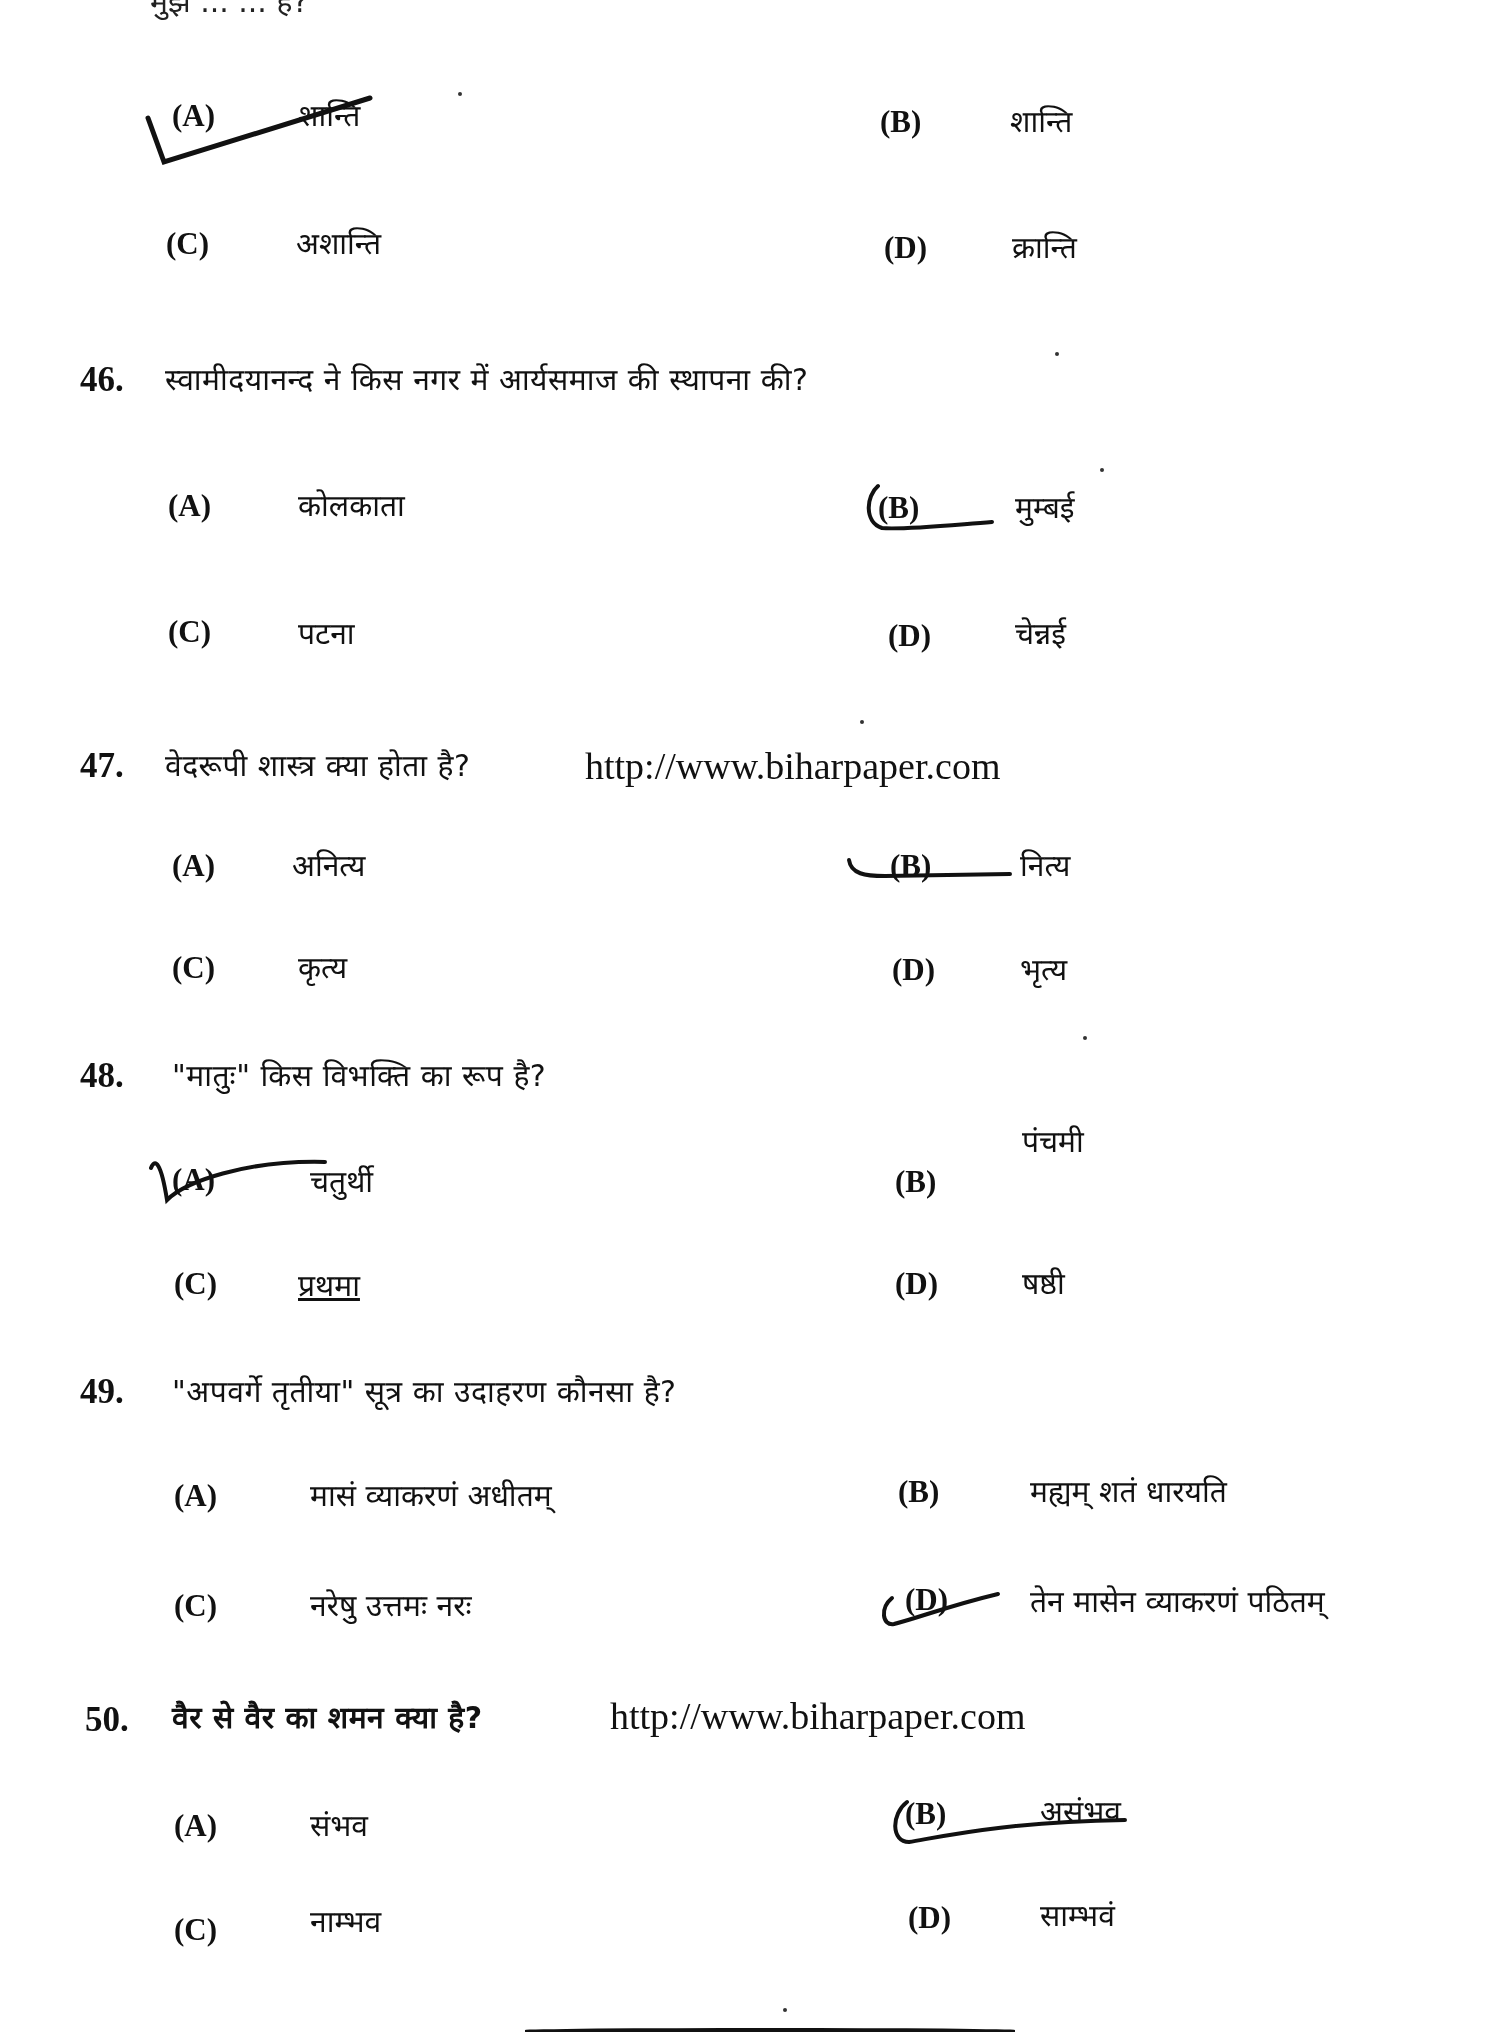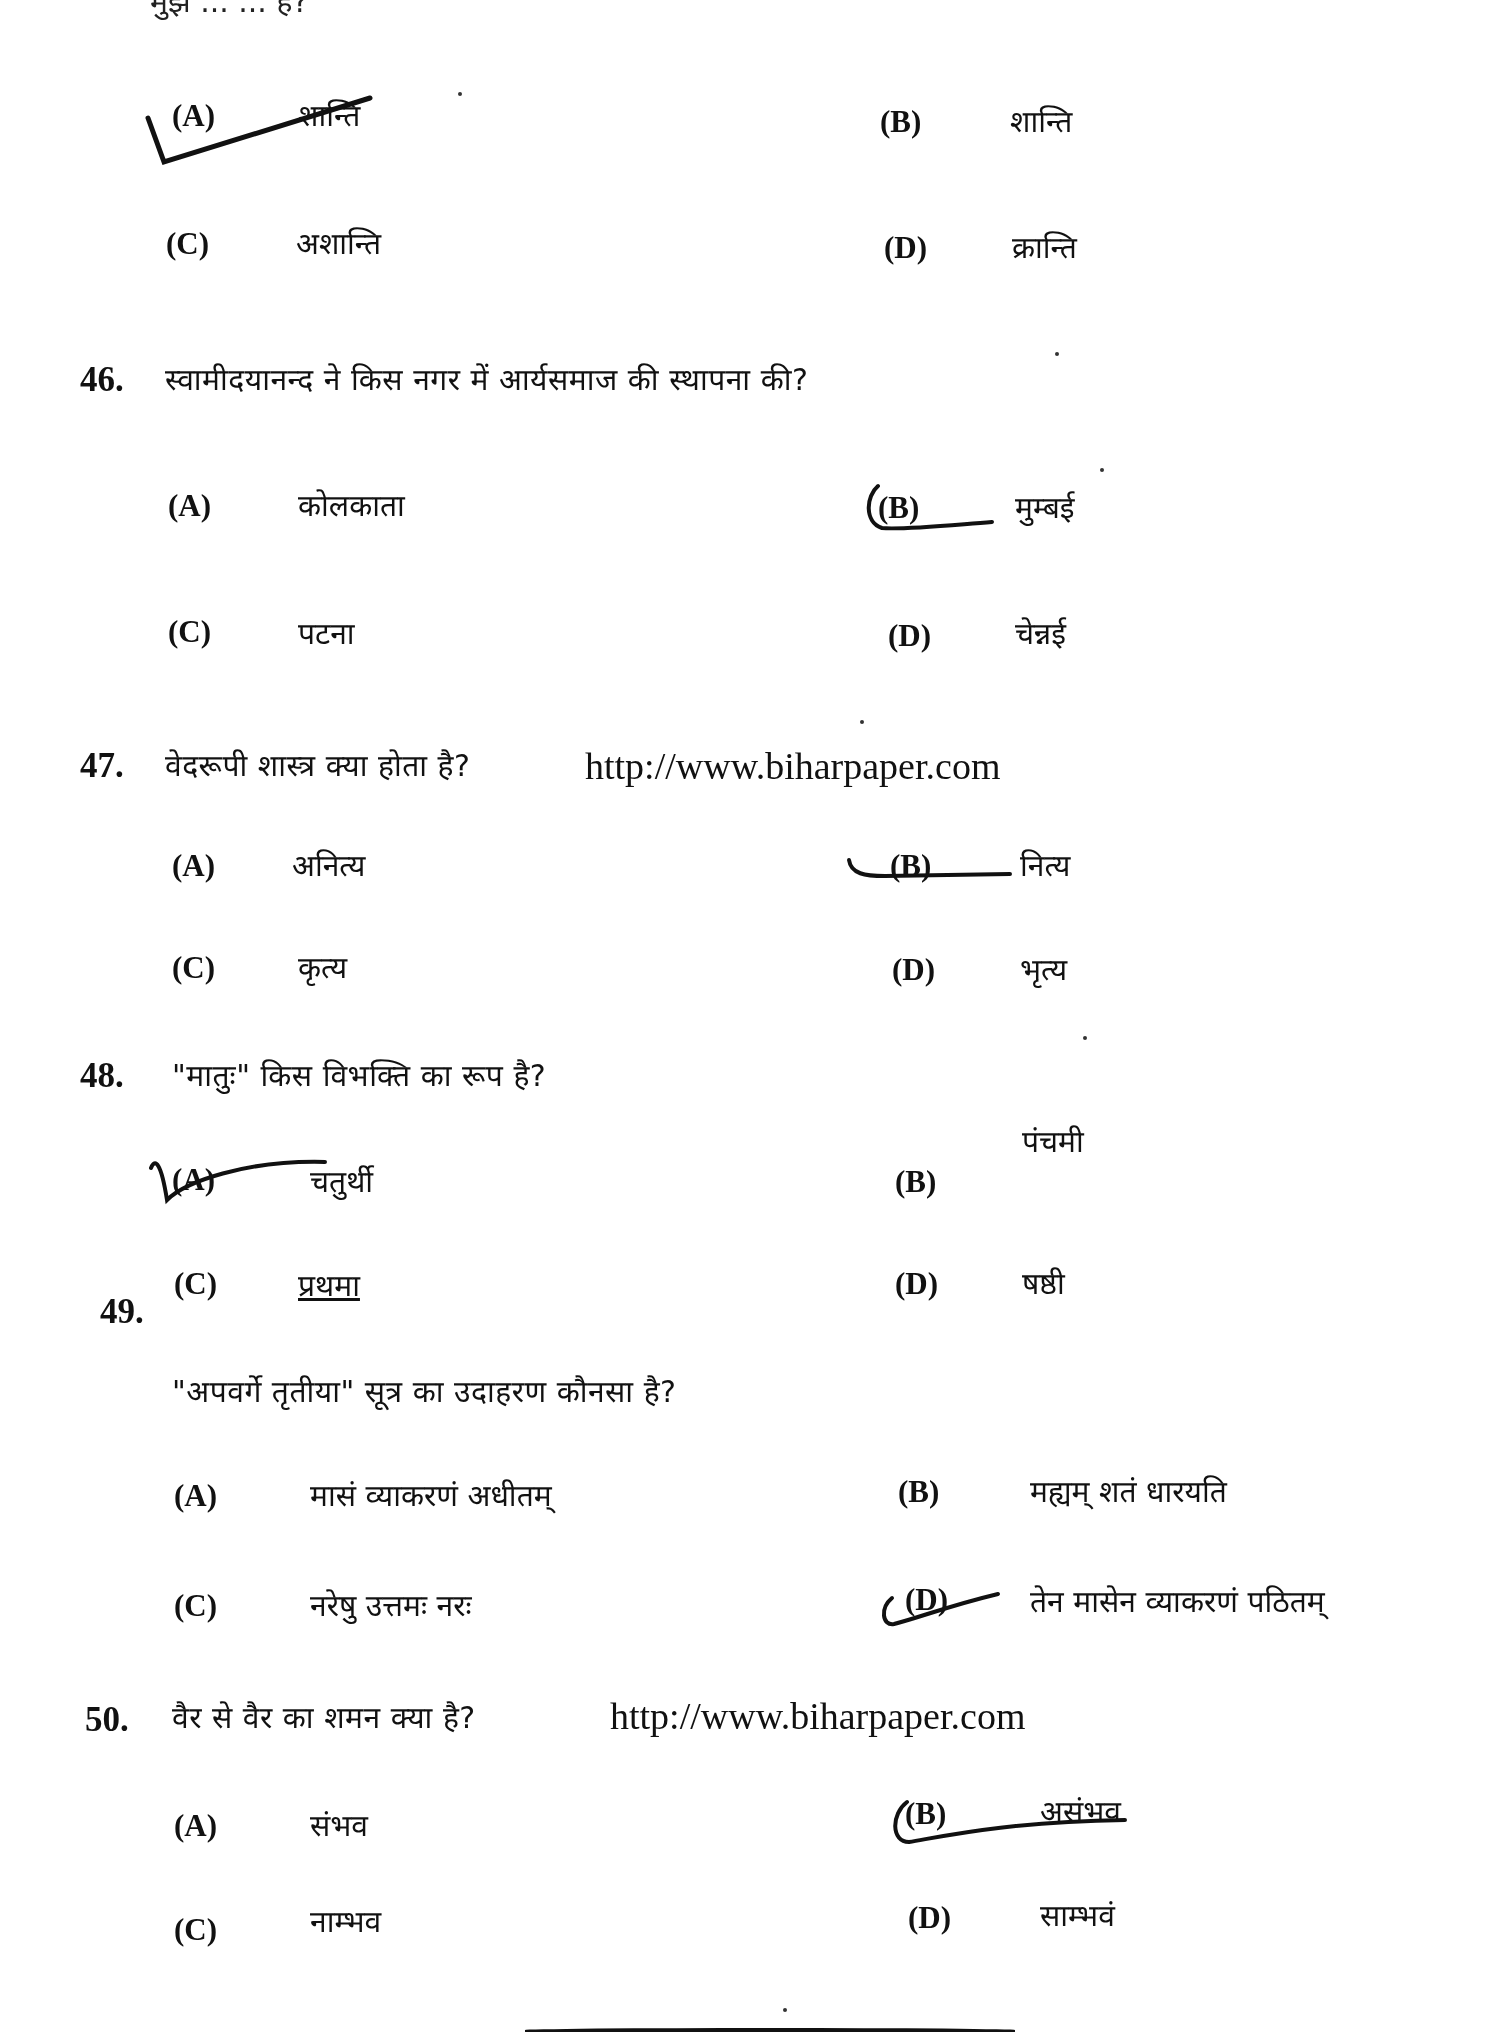--- a/index.html
+++ b/index.html
@@ -81,38 +81,38 @@
   <span class="abs opt-label" style="left:174px;top:1266px;">(C)</span>
   <span class="abs opt-text" style="left:298px;top:1264px;text-decoration:underline;">प्रथमा</span>
   <span class="abs opt-label" style="left:895px;top:1266px;">(D)</span>
   <span class="abs opt-text" style="left:1022px;top:1262px;">षष्ठी</span>
   <svg class="mark" style="left:145px;top:1152px;" width="190" height="60">
     <path d="M6 16 C10 6, 16 10, 22 48 C40 30, 100 8, 180 10" stroke="#111" stroke-width="4" fill="none" stroke-linecap="round"></path>
   </svg>
 </div>
 
 <div>
-  <span class="abs qnum" style="left:80px;top:1292px;margin-left:20px;">49.</span>
+  <span class="abs qnum" style="left:80px;top:1372px;">49.</span>
   <span class="abs qtext" style="left:172px;top:1370px;">"अपवर्गे तृतीया" सूत्र का उदाहरण कौनसा है?</span>
   <span class="abs opt-label" style="left:174px;top:1478px;">(A)</span>
   <span class="abs opt-text" style="left:310px;top:1474px;">मासं व्याकरणं अधीतम्</span>
   <span class="abs opt-label" style="left:898px;top:1474px;">(B)</span>
   <span class="abs opt-text" style="left:1030px;top:1470px;">मह्यम् शतं धारयति</span>
   <span class="abs opt-label" style="left:174px;top:1588px;">(C)</span>
   <span class="abs opt-text" style="left:310px;top:1584px;">नरेषु उत्तमः नरः</span>
   <span class="abs opt-label" style="left:905px;top:1582px;">(D)</span>
   <span class="abs opt-text" style="left:1030px;top:1580px;">तेन मासेन व्याकरणं पठितम्</span>
   <svg class="mark" style="left:878px;top:1584px;" width="130" height="50">
     <path d="M14 14 C2 24, 4 42, 16 40 C40 34, 70 22, 120 10" stroke="#111" stroke-width="4" fill="none" stroke-linecap="round"></path>
   </svg>
 </div>
 
 <div>
   <span class="abs qnum" style="left:85px;top:1700px;">50.</span>
-  <span class="abs qtext" style="left:172px;top:1696px;">वैर से वैर का शमन क्या है?</span>
+  <span class="abs qtext" style="left:172px;top:1696px;font-weight:bold;">वैर से वैर का शमन क्या है?</span>
   <span class="abs url" style="left:570px;top:1694px;">http://www.biharpaper.com</span>
   <span class="abs opt-label" style="left:174px;top:1808px;">(A)</span>
   <span class="abs opt-text" style="left:310px;top:1804px;">संभव</span>
   <span class="abs opt-label" style="left:905px;top:1796px;">(B)</span>
   <span class="abs opt-text" style="left:1040px;top:1790px;">असंभव</span>
   <span class="abs opt-label" style="left:174px;top:1912px;">(C)</span>
   <span class="abs opt-text" style="left:310px;top:1900px;">नाम्भव</span>
   <span class="abs opt-label" style="left:908px;top:1900px;">(D)</span>
   <span class="abs opt-text" style="left:1040px;top:1894px;">साम्भवं</span>
   <svg class="mark" style="left:885px;top:1796px;" width="250" height="60">

